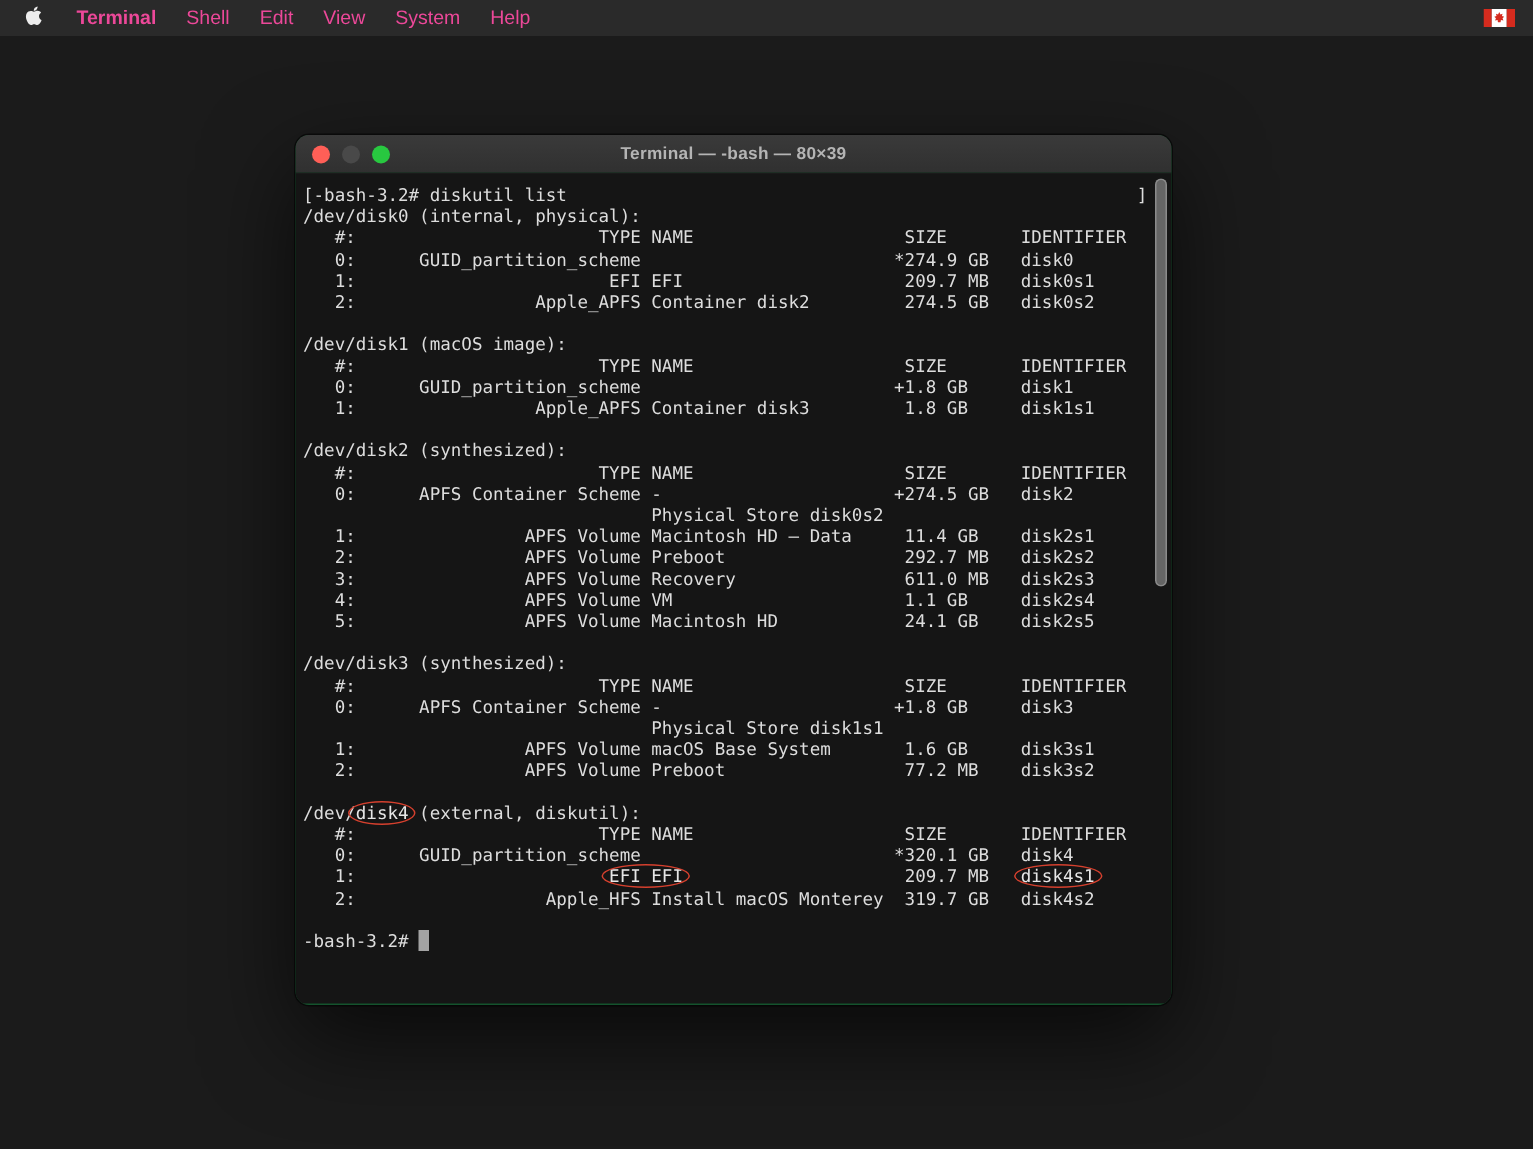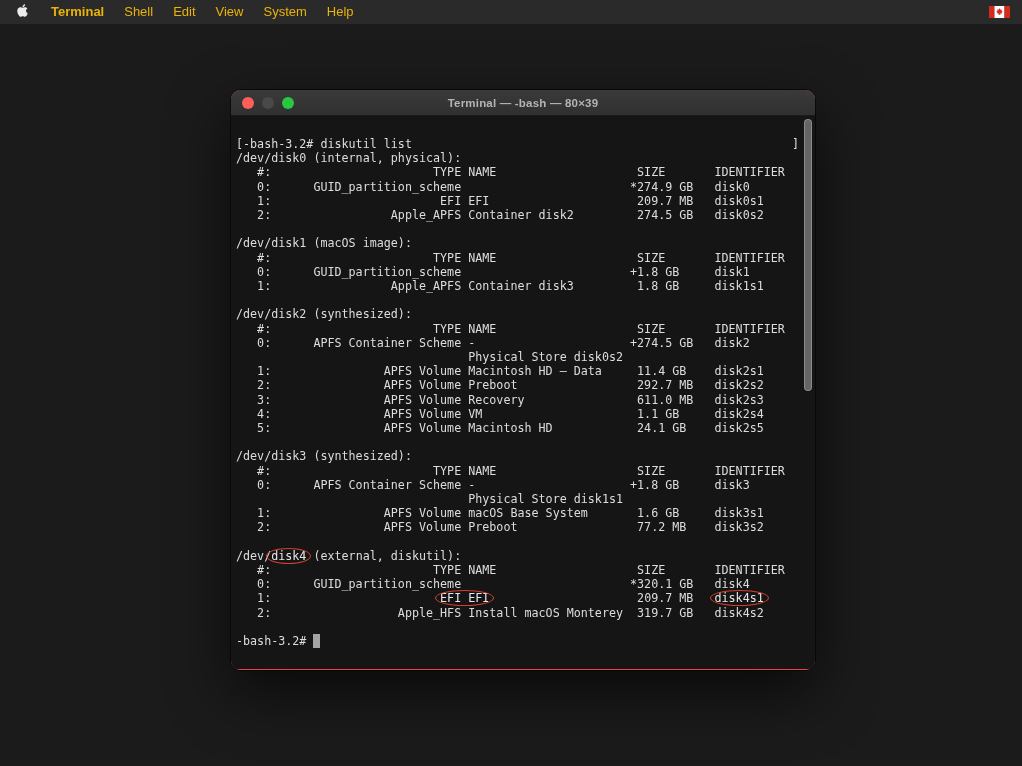--- a/index.html
+++ b/index.html
@@ -3,55 +3,55 @@
 <meta charset="utf-8">
 <style>
   * { margin:0; padding:0; box-sizing:border-box; }
   html,body { width:1022px; height:766px; overflow:hidden; }
   body { background:#1b1b1b; font-family:"Liberation Sans", sans-serif; }
 
   
   .menubar {
     position:absolute; top:0; left:0; width:1022px; height:24px;
     background:#2a2a2a; display:flex; align-items:center;
-    color:#eab308; font-size:13px;
+    color:#ec4899; font-size:13px;
   }
   .apple { padding:0 12px 0 16px; display:flex; align-items:center; cursor:default; }
   .apple svg { width:13px; height:15px; fill:#ececec; }
   .menu-item { padding:0 10px; line-height:24px; cursor:default; }
   .menu-item.app-name { font-weight:bold; }
   .menubar-right { margin-left:auto; display:flex; align-items:center; padding-right:8px; }
   .flag { width:21px; height:12px; margin-right:4px; }
 
   
   .window {
-    position:absolute; left:231px; top:90px; width:584px; height:580px;
+    position:absolute; left:197px; top:90px; width:584px; height:580px;
     border-radius:9px; overflow:hidden;
     box-shadow:0 22px 60px rgba(0,0,0,0.65), 0 0 0 1px rgba(0,0,0,0.55);
-    background:#ef4444;
+    background:#14532d;
   }
   .titlebar {
     height:26px; background:linear-gradient(#3a3a3a,#303030);
     border-bottom:1px solid #1a1a1a;
     display:flex; align-items:center; justify-content:center;
     position:relative;
   }
   .titlebar-title {
     color:#b4b4b4; font-size:11.5px; font-weight:bold; letter-spacing:0.2px;
   }
   .traffic { position:absolute; left:11px; top:7px; display:flex; gap:8px; }
   .light { width:12px; height:12px; border-radius:50%; }
   .light.close { background:#ff5f57; }
   .light.min   { background:#494949; }
   .light.zoom  { background:#28c840; }
 
   .term-content {
     position:relative;
     height:553px; background:#151515;
-    padding:21px 0 0 5px;
+    padding:7px 0 0 5px;
     font-family:"DejaVu Sans Mono", monospace;
     font-size:11.7px; line-height:14.2px;
     color:#dddddd;
   }
   .term-line { white-space:pre; min-height:14.2px; }
   .circled { position:relative; color:#e6e6e6; }
   .circled::after {
     content:""; position:absolute; left:-5px; right:-5px; top:-1px; bottom:-1px;
     border:1.6px solid #d5402e; border-radius:50%; pointer-events:none;
   }

